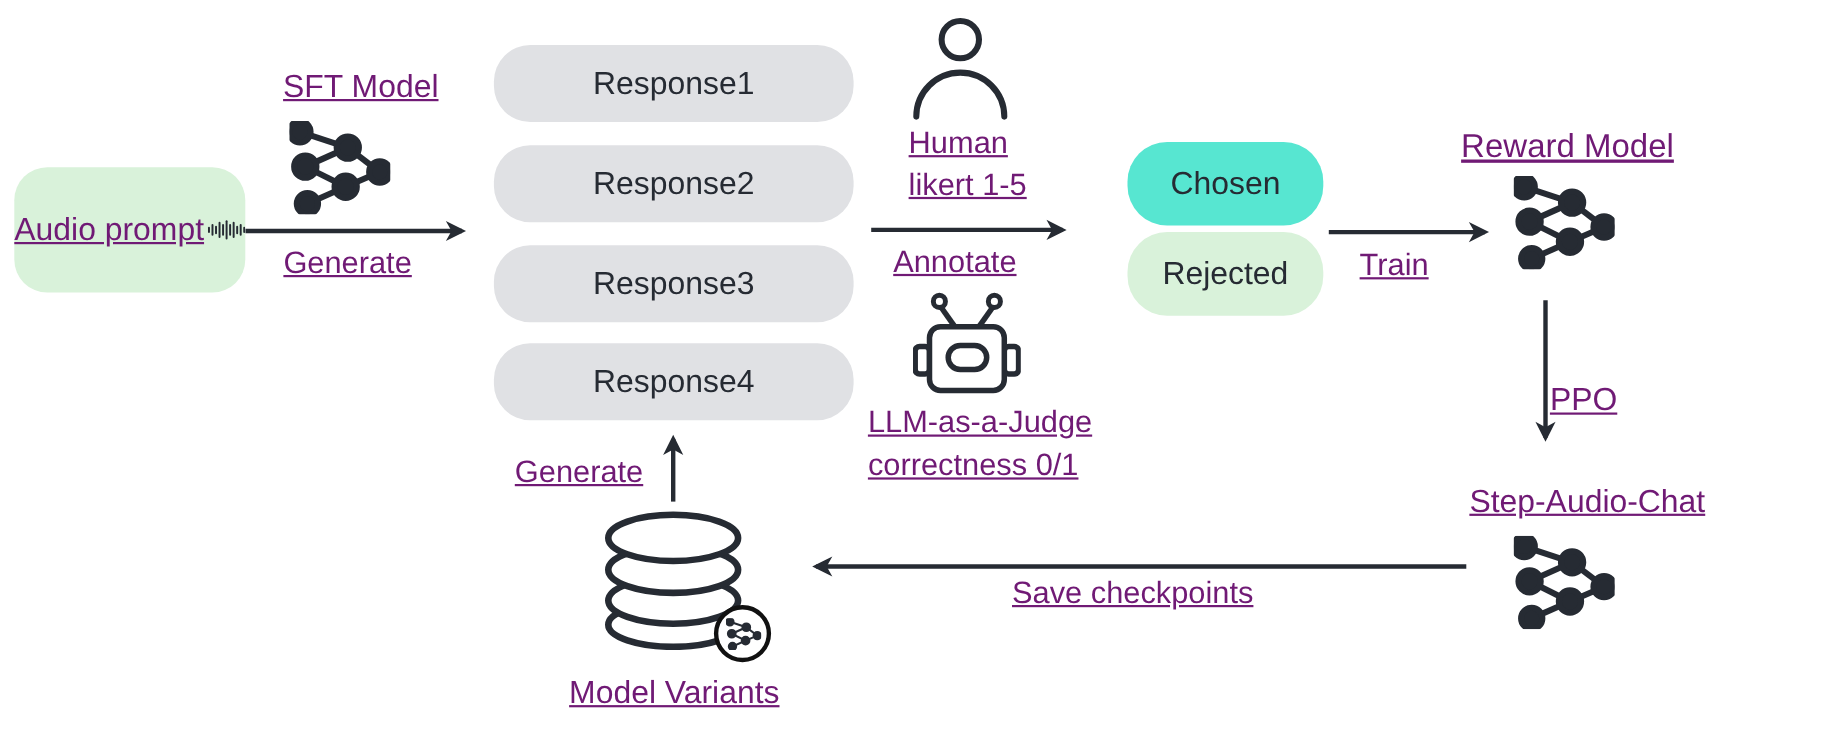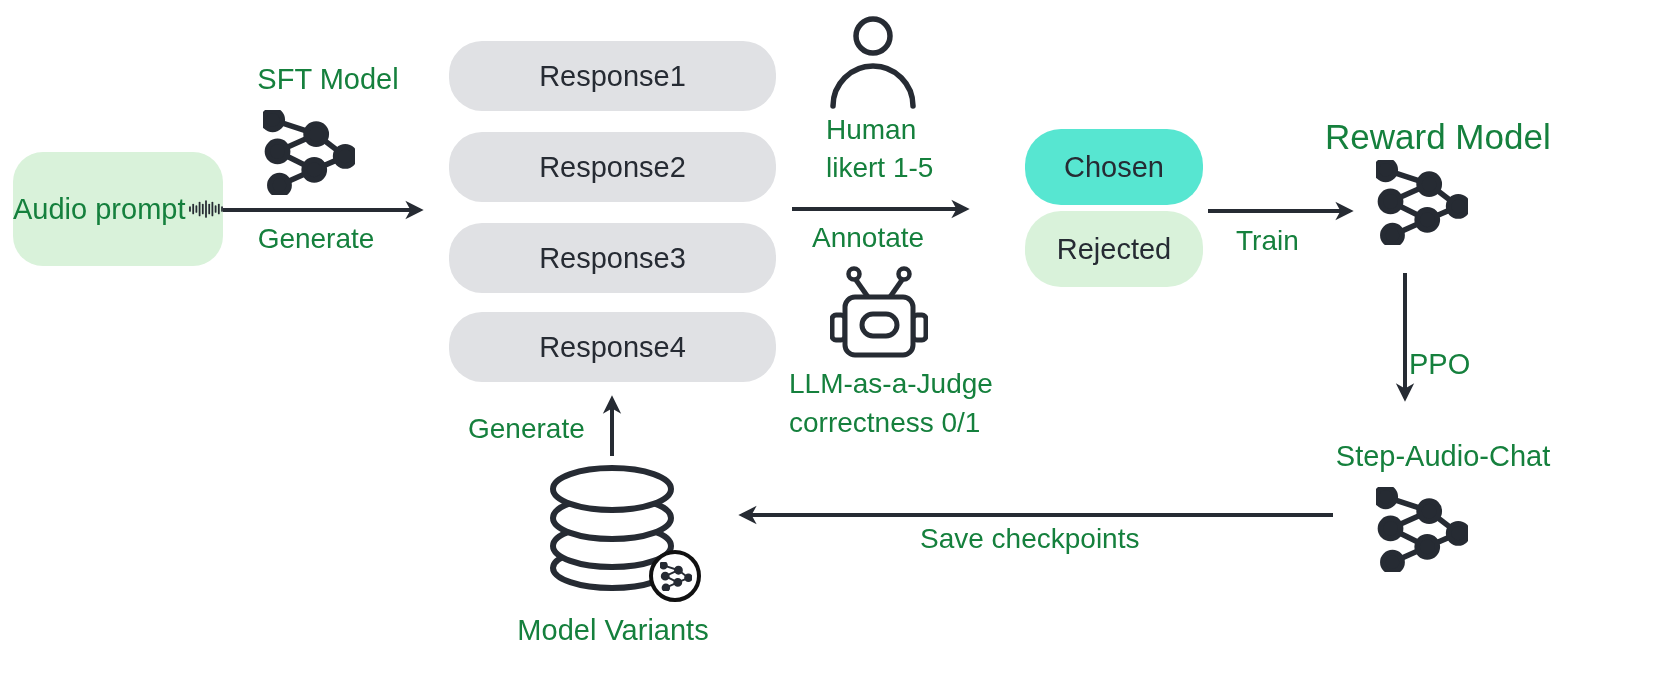--- a/index.html
+++ b/index.html
@@ -1,40 +1,40 @@
 <!DOCTYPE html>
 <html><head>
 <meta charset="utf-8">
 <style>
   html,body{margin:0;padding:0;background:#ffffff;}
   .canvas{
     position:relative;width:1661px;height:676px;background:#ffffff;overflow:hidden;
     font-family:"Liberation Sans","DejaVu Sans",sans-serif;color:#262B33;
   }
   .abs{position:absolute;}
-  .lbl{font-size:28px;line-height:1.32;color:#15803d;white-space:nowrap;}
+  .lbl{font-size:28px;line-height:1.32;color:#701a75;white-space:nowrap;text-decoration:underline;}
   
   .audio-box{left:13px;top:152px;width:210px;height:114px;background:#D9F2DA;border-radius:30px;
     display:flex;flex-direction:row;align-items:center;justify-content:center;gap:2px;}
   .audio-box .lbl{font-size:29px;}
   .pill{left:449px;width:327px;height:70px;background:#E0E1E4;border-radius:33px;
     display:flex;align-items:center;justify-content:center;font-size:29px;}
   .pill.r1{top:41px}.pill.r2{top:132px}.pill.r3{top:223px}.pill.r4{top:312px}
   .choice{left:1025px;width:178px;height:76px;border-radius:36px;
     display:flex;align-items:center;justify-content:center;font-size:29px;}
   .chosen{top:129px;background:#57E6D1;}
   .rejected{top:211px;background:#D9F2DA;}
   
   .sft-title{left:238px;top:60px;width:180px;text-align:center;font-size:29px;}
   .gen-top{left:226px;top:221px;width:180px;text-align:center;}
   .human-block{left:826px;top:111px;line-height:38px;}
   .annotate-lbl{left:812px;top:220px;}
   .judge-block{left:789px;top:364px;line-height:39px;}
   .train-lbl{left:1236px;top:223px;}
-  .reward-title{left:1325px;top:114px;width:200px;text-align:center;font-size:35px;}
+  .reward-title{left:1325px;top:114px;width:200px;text-align:center;font-size:30px;}
   .ppo-lbl{left:1409px;top:327px;font-size:29px;margin-top:18px;}
   .step-title{left:1330px;top:437px;width:226px;text-align:center;font-size:29px;}
   .save-lbl{left:920px;top:521px;width:200px;text-align:center;}
   .variants-title{left:503px;top:611px;width:220px;text-align:center;font-size:29px;}
   .gen-bottom{left:468px;top:411px;}
   
   .sft-icon{left:263px;top:110px;}
   .human-icon{left:829px;top:14px;}
   .robot-icon{left:830px;top:264px;}
   .reward-icon{left:1376px;top:160px;}

